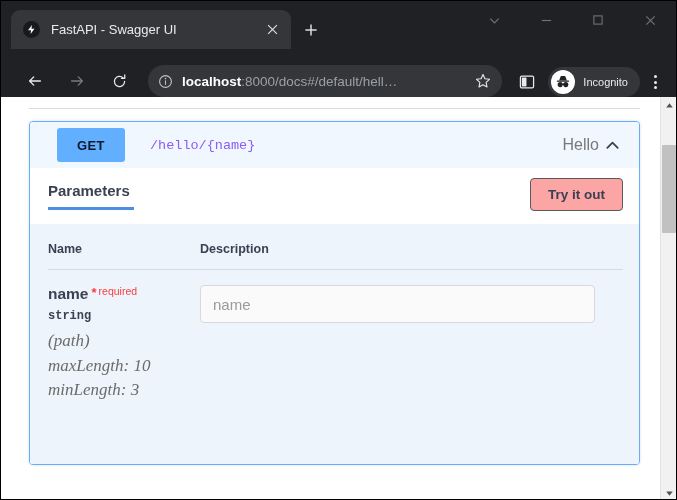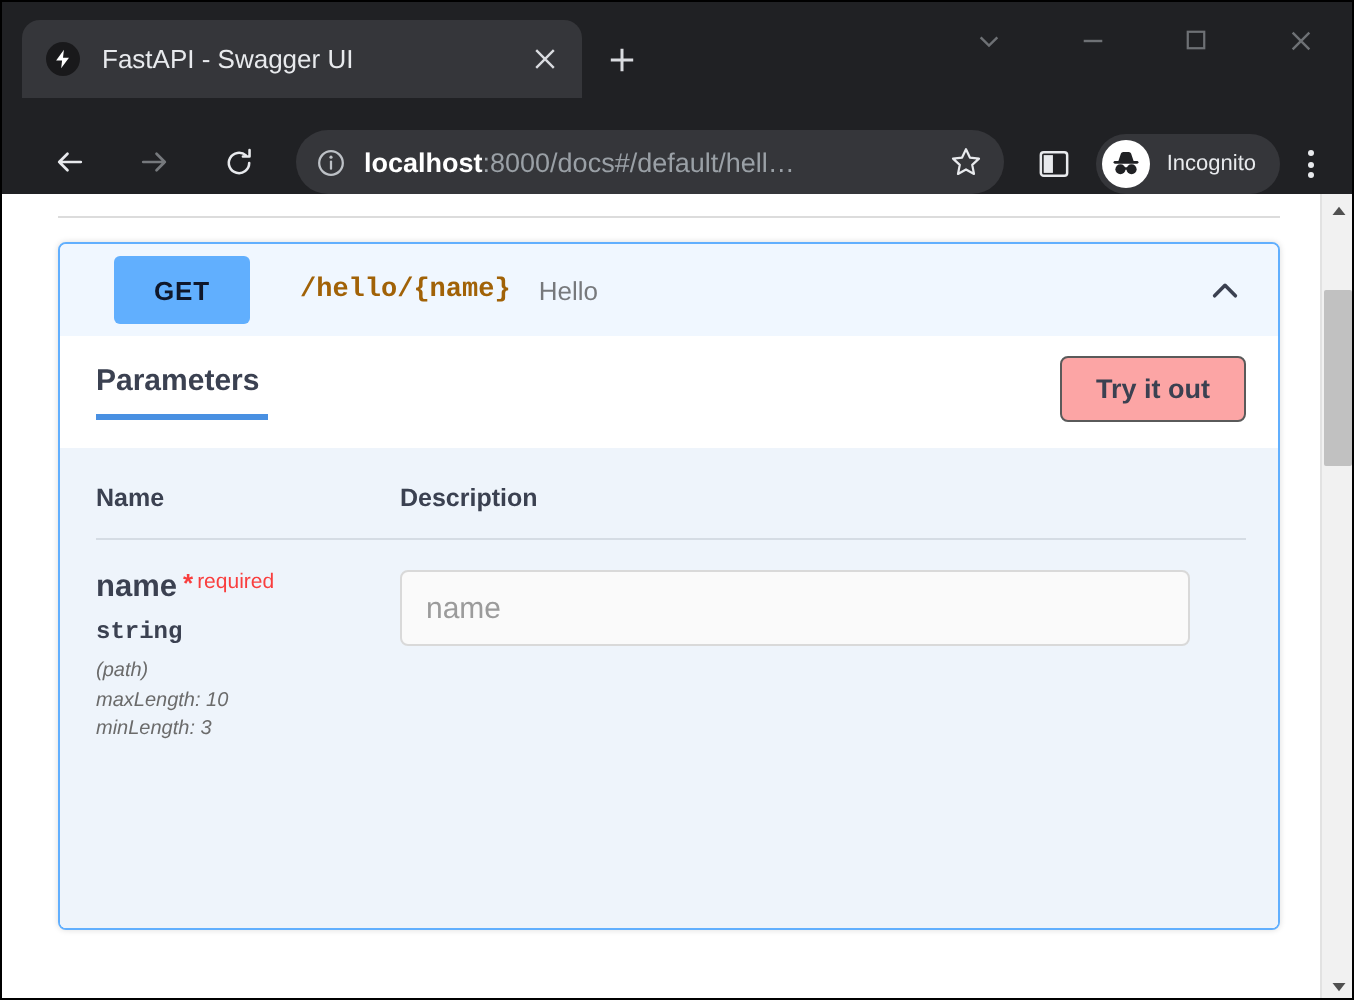--- a/index.html
+++ b/index.html
@@ -242,30 +242,31 @@
     align-items: center;
     justify-content: center;
     flex: 0 0 auto;
     margin-left: 20px;
   }
 
   .op-path {
     margin-left: 25px;
     font-family: "Liberation Mono", monospace;
     font-size: 13.5px;
-    font-weight: 700;
-    color: #a16207;
+    font-weight: 400;
+    color: #8b5cf6;
     flex: 0 0 auto;
   }
 
   .op-summary {
     margin-left: 14px;
-    font-size: 13px;
+    font-size: 16px;
     color: #77797c;
     flex: 1 1 auto;
+    text-align: right;
   }
 
   .op-chevron {
     width: 26px; height: 26px;
     display: flex; align-items: center; justify-content: center;
     color: #3b4151;
     flex: 0 0 auto;
     margin-right: 4px;
   }
 
@@ -361,22 +362,22 @@
 
   .ptype {
     margin-top: 7px;
     font-family: "Liberation Mono", monospace;
     font-size: 12px;
     font-weight: 700;
     color: #3b4151;
   }
   .pmeta {
     margin-top: 6px;
-    font-family: Liberation Sans, sans-serif;
-    font-size: 10px;
+    font-family: Liberation Serif, serif;
+    font-size: 17px;
     font-style: italic;
     color: #6b6b6b;
     line-height: 1.45;
   }
 
   .pinput {
     width: 100%;
     max-width: 395px;
     height: 38px;
     background: #fafafa;

